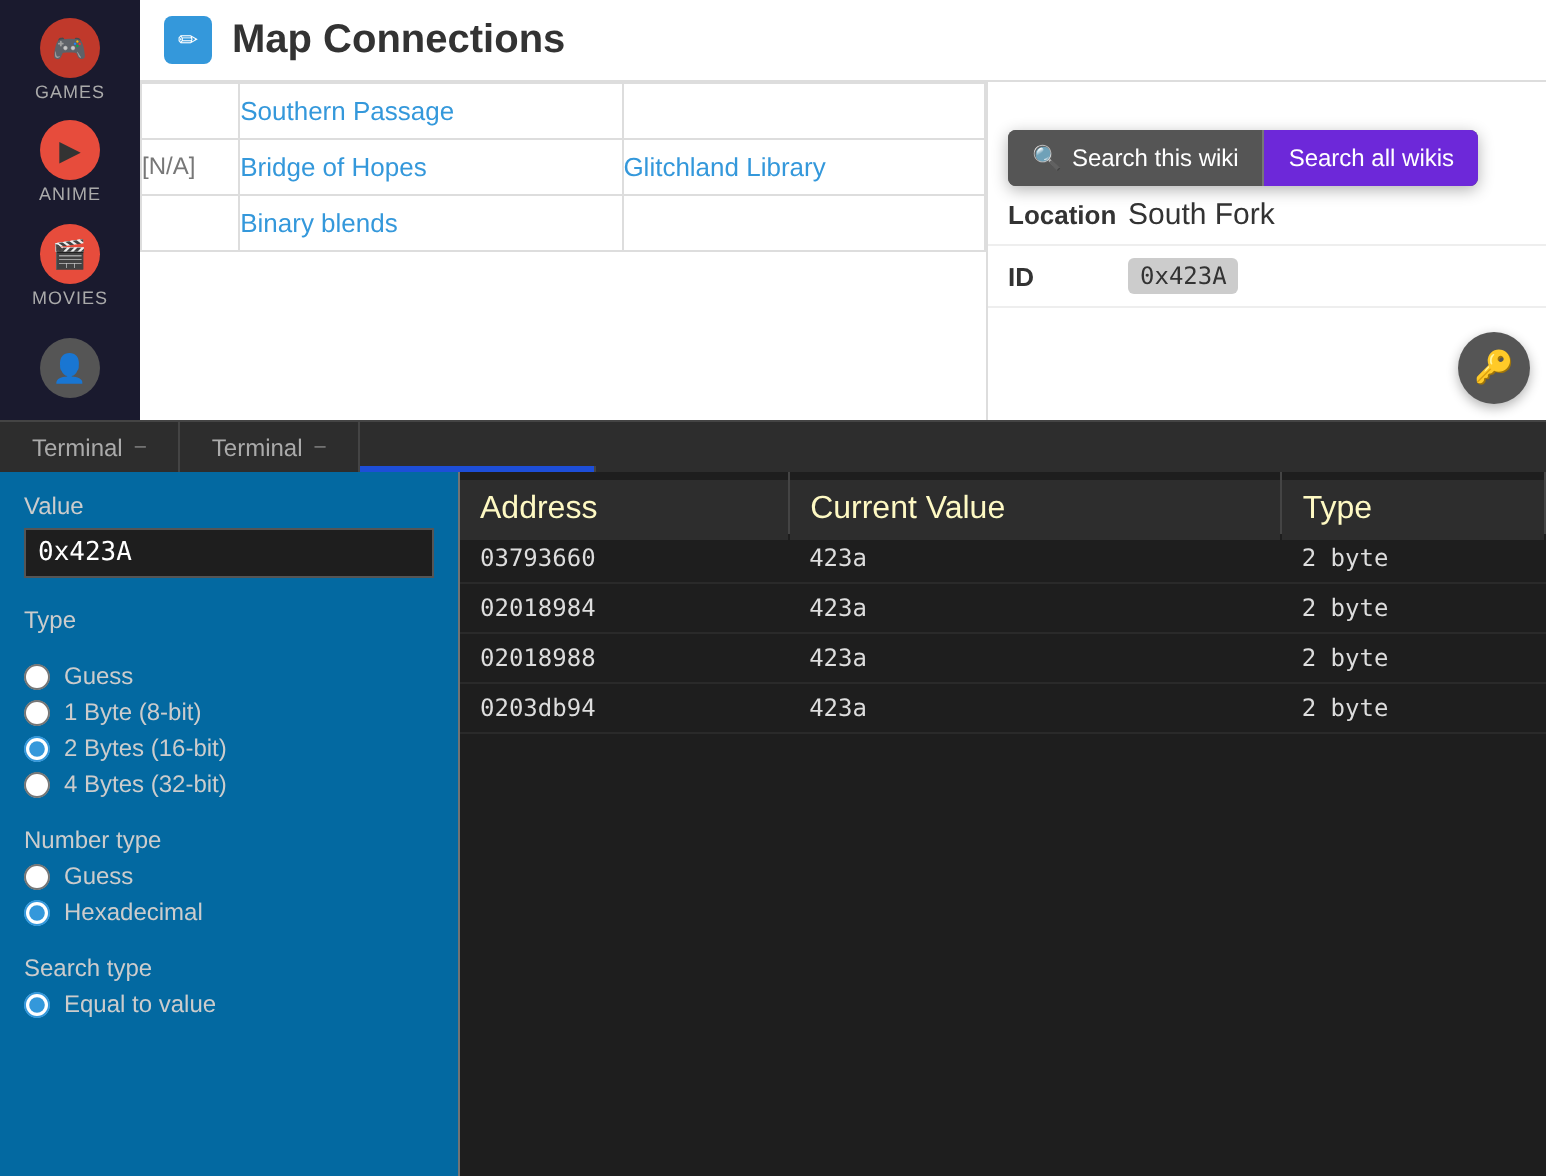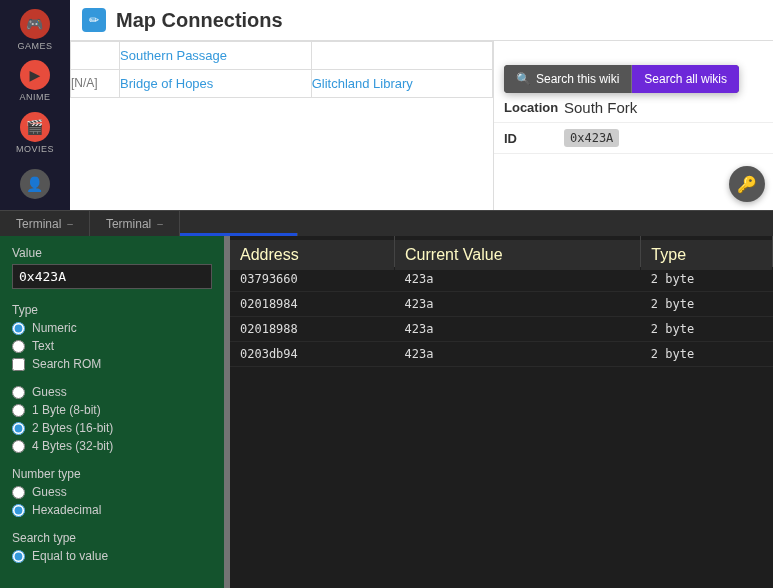--- a/index.html
+++ b/index.html
@@ -263,22 +263,22 @@
       position: absolute;
       top: 236px;
       left: 0; right: 0;
       bottom: 0;
       display: flex;
     }
 
     
     .search-form {
       width: 230px;
-      background: #14532d;
-      border-right: 6px solid #737373;
+      background: #0369a1;
+      border-right: 1px solid #737373;
       padding: 10px 12px;
       display: flex;
       flex-direction: column;
       gap: 14px;
       overflow-y: auto;
     }
 
     .form-group {
       display: flex;
       flex-direction: column;
@@ -394,20 +394,25 @@
             <tr>
               <td></td>
               <td><a href="#">Southern Passage</a></td>
               <td></td>
             </tr>
             <tr>
               <td class="cell-na">[N/A]</td>
               <td><a href="#">Bridge of Hopes</a></td>
               <td><a href="#">Glitchland Library</a></td>
             </tr>
+            <tr>
+              <td></td>
+              <td><a href="#">Binary blends</a></td>
+              <td></td>
+            </tr>
           </tbody>
         </table>
       </div>
 
       <div class="info-panel">
 
         <div class="search-tooltip">
           <button class="btn-search-wiki">
             <span>🔍</span>
             <span>Search this wiki</span>
@@ -453,34 +458,20 @@
 
   <div class="search-form">
 
     <div class="form-group">
       <label class="form-label">Value</label>
       <input type="text" class="form-input" value="0x423A" style="">
     </div>
 
     <div class="form-group">
       <label class="form-label">Type</label>
-      <div class="radio-group">
-        <label class="radio-item">
-          <input type="radio" name="type" checked="" style="">
-          <span>Numeric</span>
-        </label>
-        <label class="radio-item">
-          <input type="radio" name="type" style="">
-          <span>Text</span>
-        </label>
-        <label class="checkbox-item">
-          <input type="checkbox" style="">
-          <span>Search ROM</span>
-        </label>
-      </div>
     </div>
 
     <div class="form-group">
       <div class="radio-group">
         <label class="radio-item">
           <input type="radio" name="width" style="">
           <span>Guess</span>
         </label>
         <label class="radio-item">
           <input type="radio" name="width" style="">

